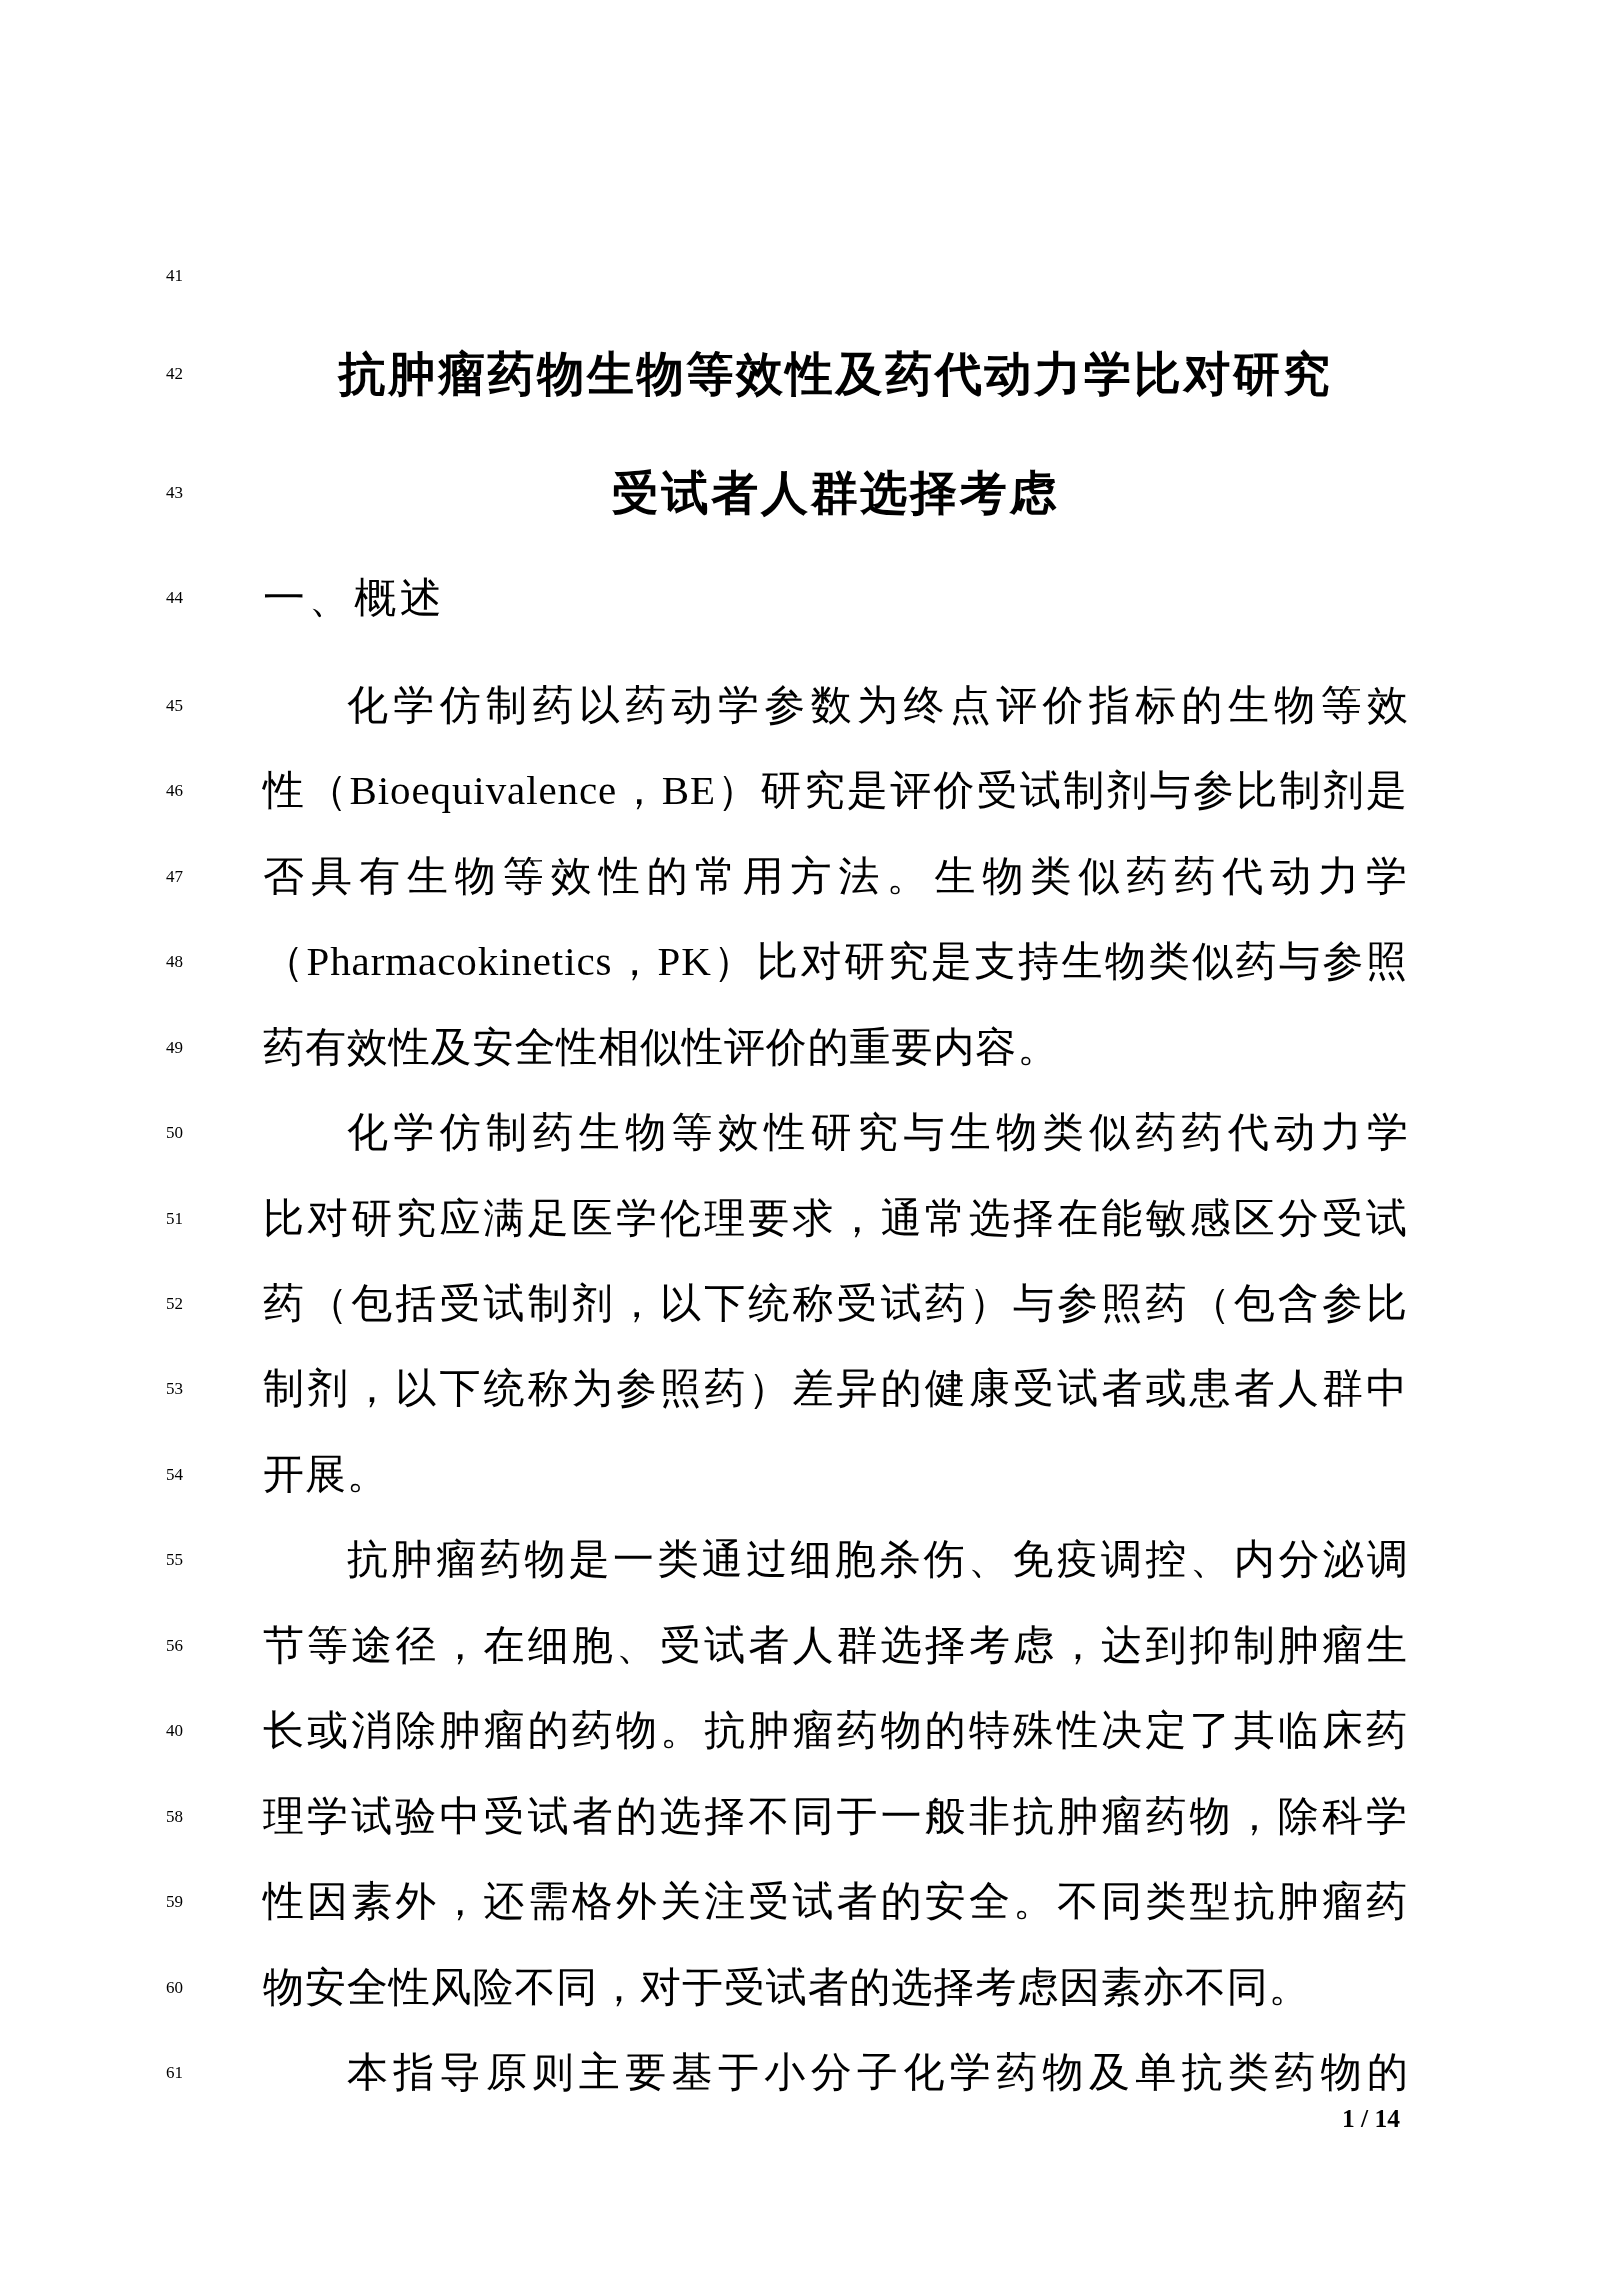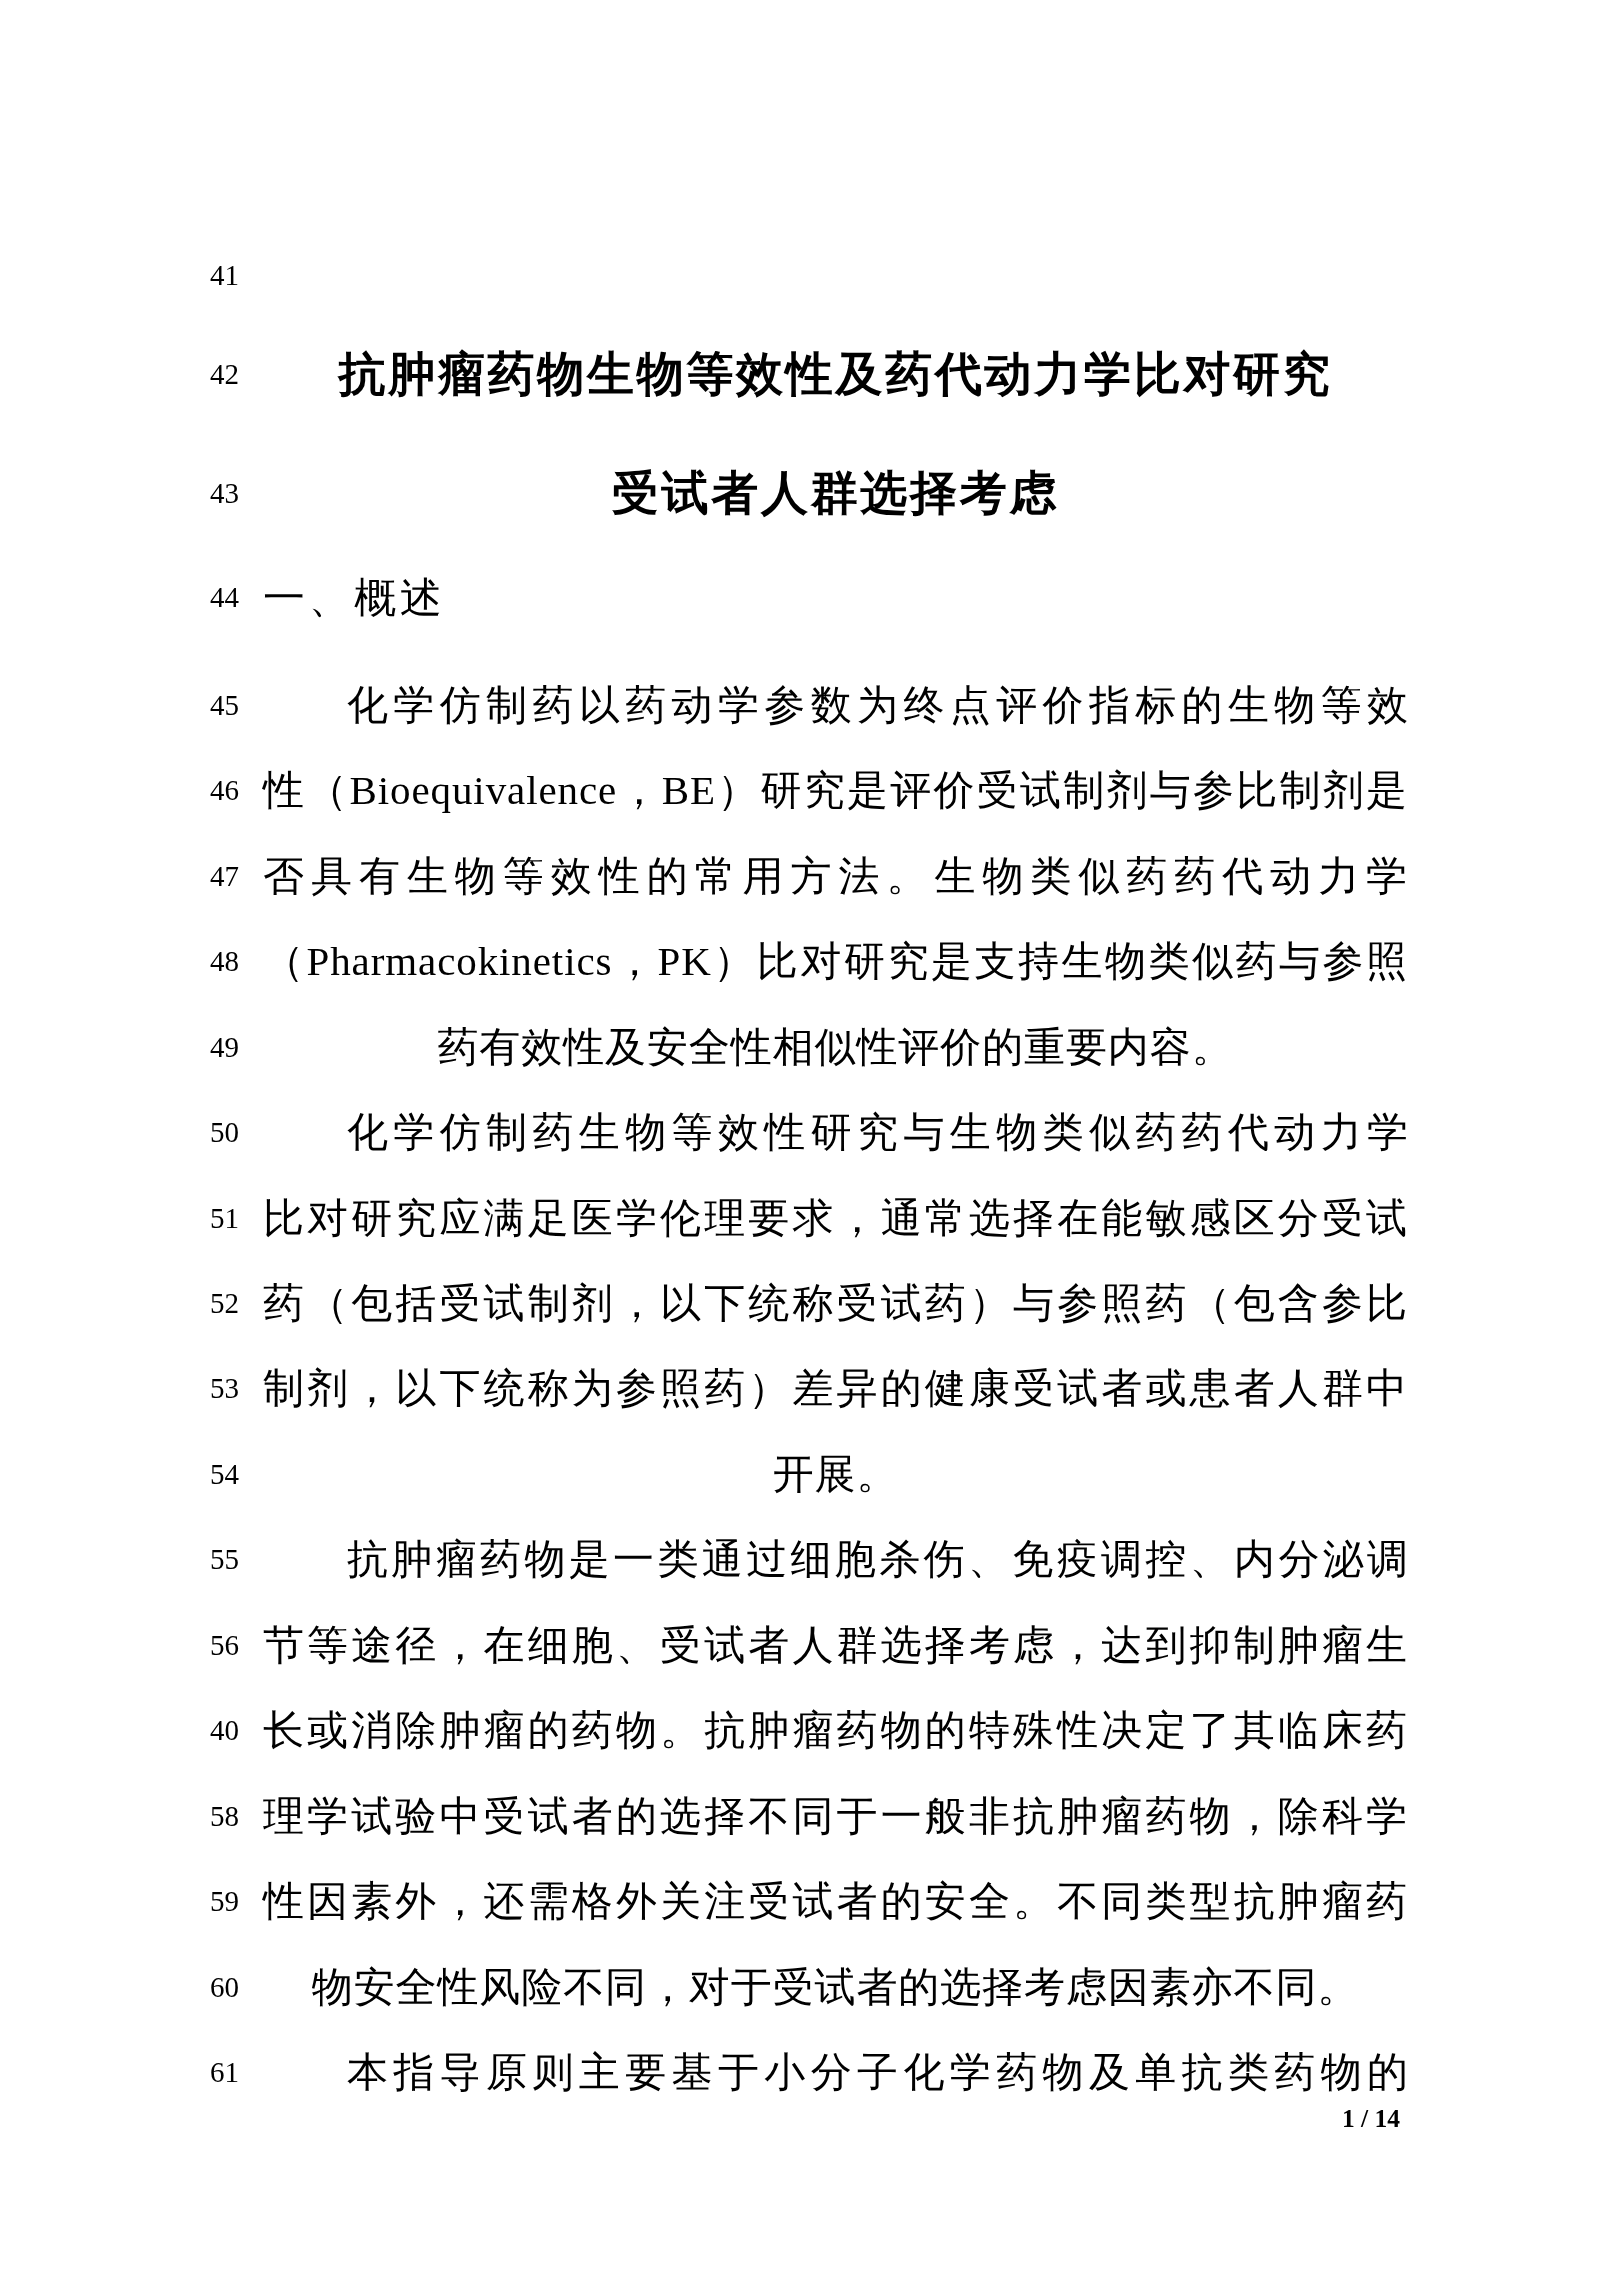--- a/index.html
+++ b/index.html
@@ -19,23 +19,23 @@
   .row {
     position: absolute;
     left: 0;
     width: 1623px;
   }
   .line-num {
     position: absolute;
     left: 166px;
     width: 73px;
     font-family: "Liberation Serif", "DejaVu Serif", serif;
-    font-size: 29px;
-    color: #000000;
-    text-align: right;
+    font-size: 17px;
+    color: #000000;
+    text-align: left;
   }
   .line-text {
     position: absolute;
     left: 263px;
     width: 1145px;
     color: #000000;
     white-space: nowrap;
   }
   
   .r-title { line-height: 68px; }
@@ -52,21 +52,20 @@
     font-family: "Liberation Sans", "DejaVu Sans", sans-serif;
     font-size: 42px;
     font-weight: normal;
     letter-spacing: 3.6px;
   }
   
   .r-body { line-height: 59px; }
   .r-body .line-text {
     font-size: 41px;
     letter-spacing: 0.9px;
-    text-align: center;
   }
   .r-body .line-text.fill {
     white-space: normal;
     text-align: justify;
     text-align-last: justify;
     text-justify: inter-character;
   }
   .r-body .line-text.indent {
     padding-left: 84px;
     width: 1062px;

